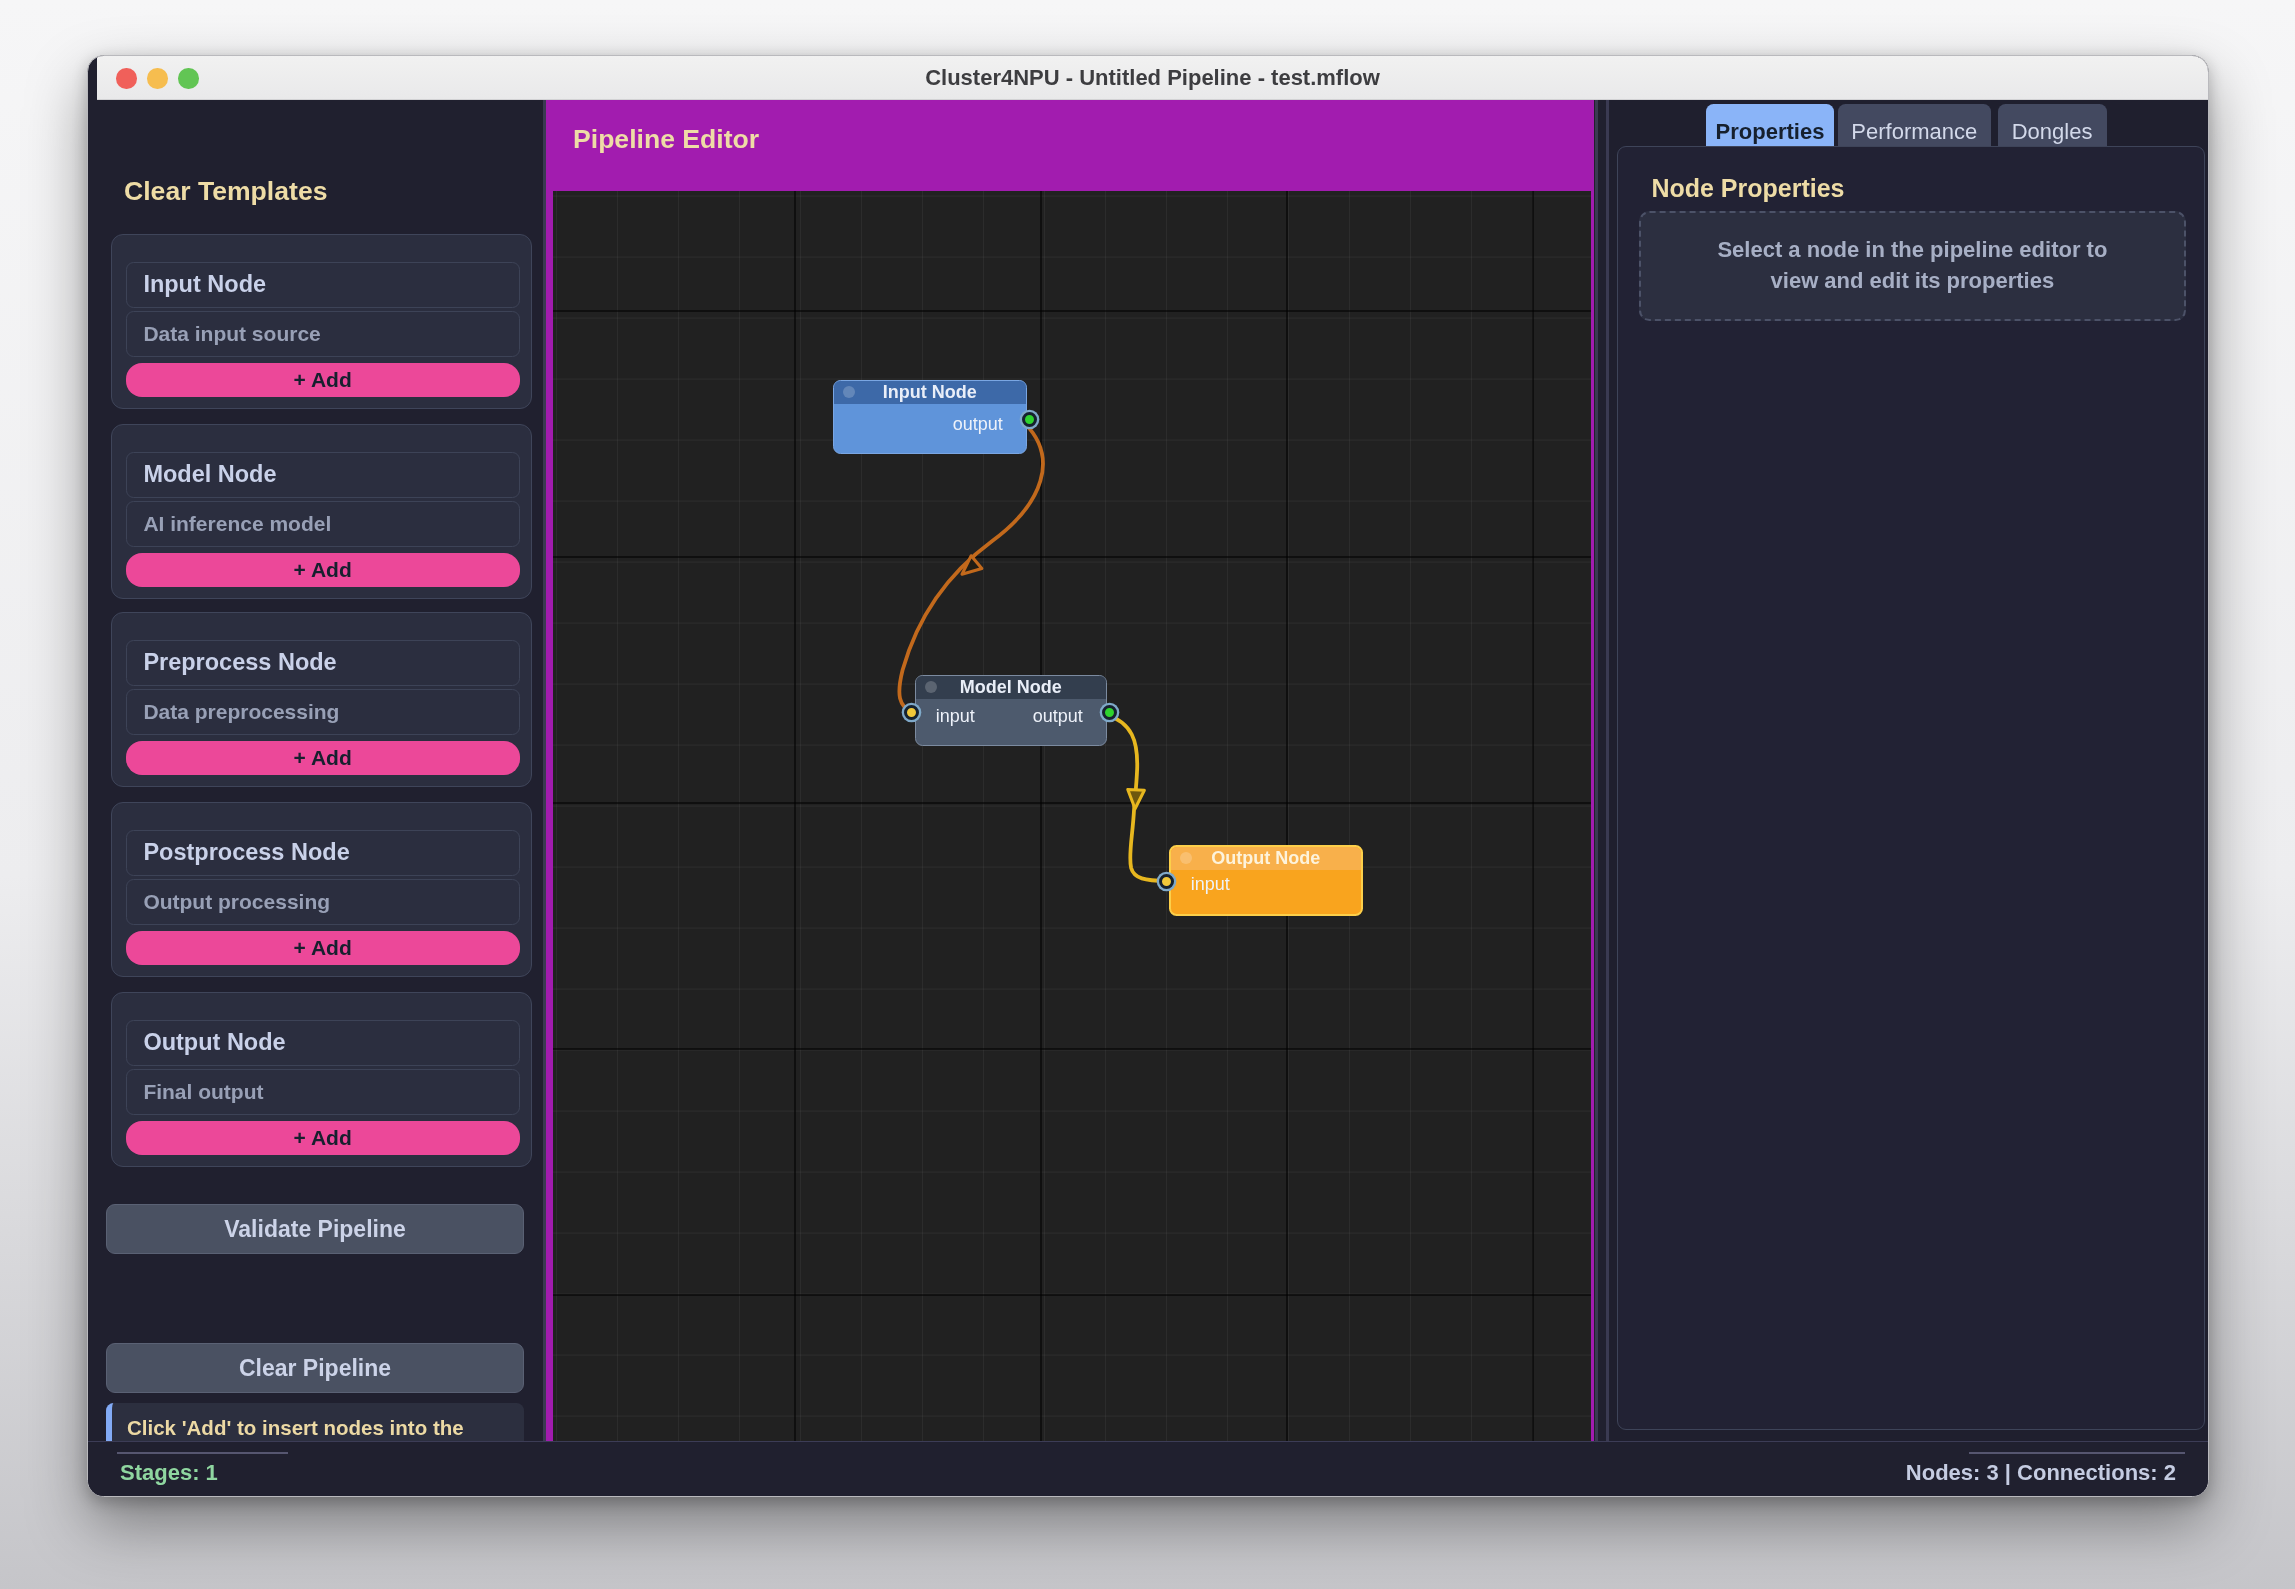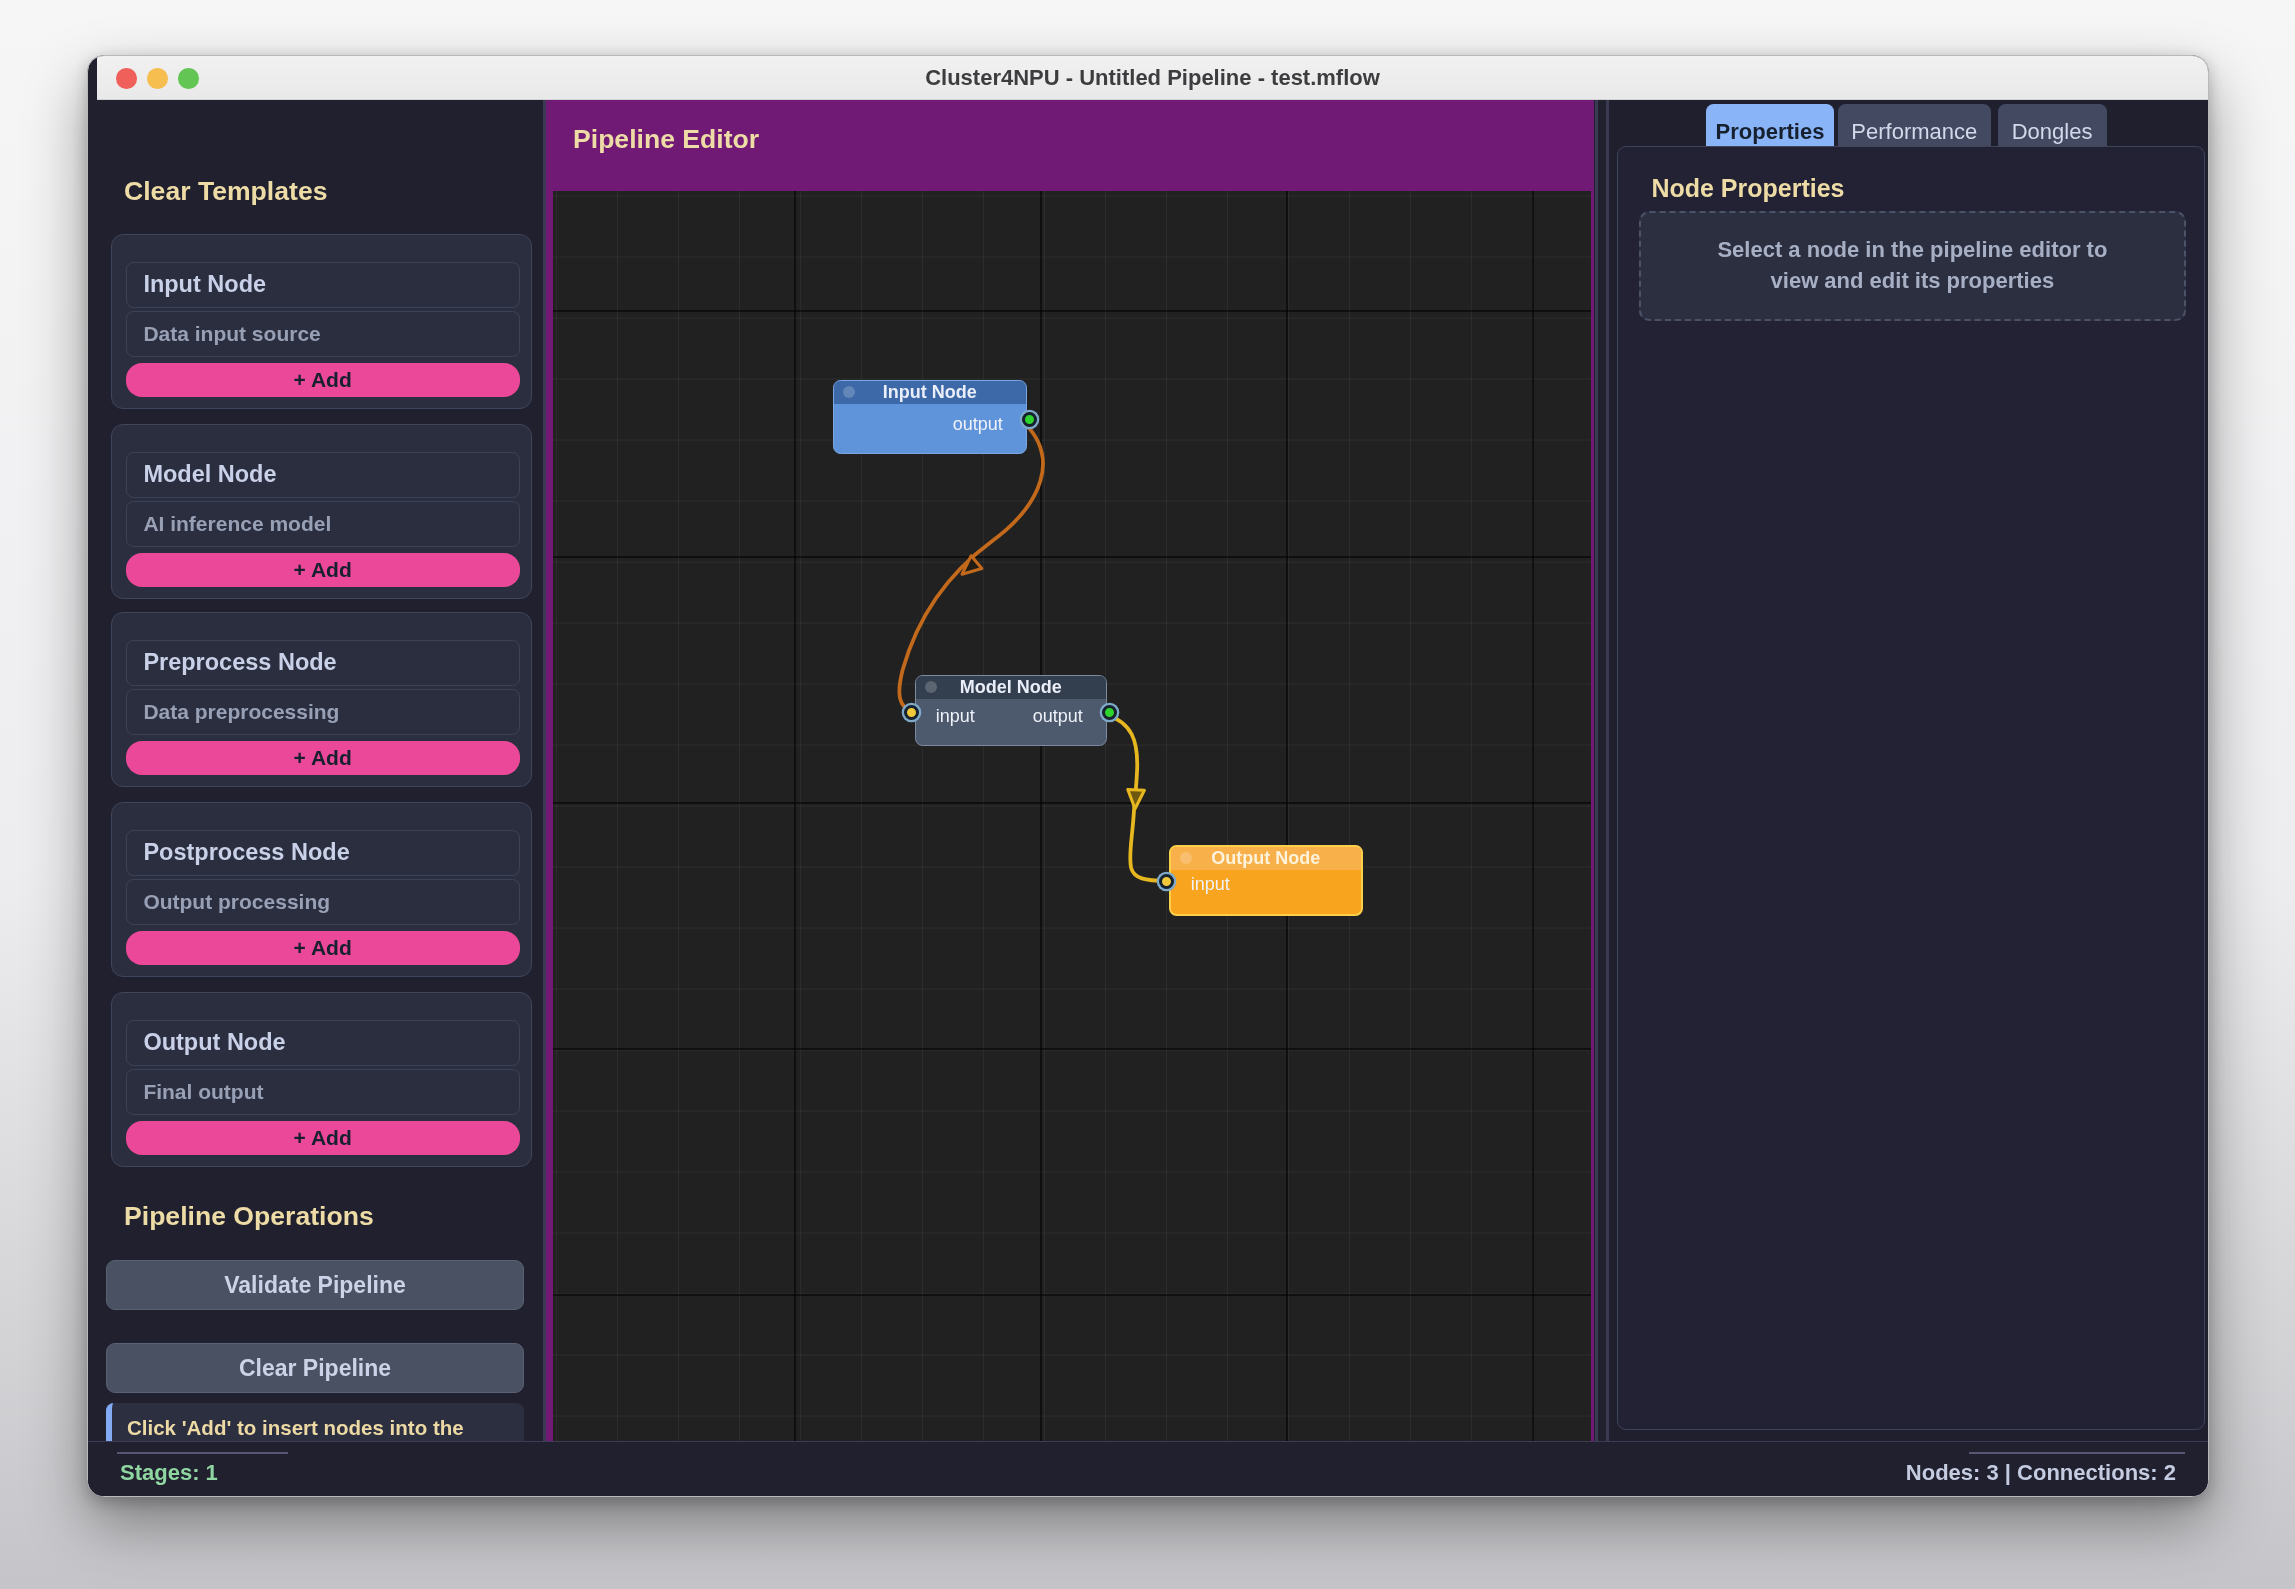--- a/index.html
+++ b/index.html
@@ -27,21 +27,21 @@
   }
   .titlebar-title { font-size:22px; font-weight:bold; color:#3d3d40; }
   .traffic { position:absolute; left:19px; top:12px; display:flex; gap:10.6px; }
   .light { width:20.5px; height:20.5px; border-radius:50%; }
   .light.red{ background:#f0605a; } .light.yellow{ background:#f6bd4f; } .light.green{ background:#62c554; }
 
   
   .sidebar { position:absolute; left:0; top:44px; width:455px; bottom:55px; background:#20202f; }
   .groove  { position:absolute; top:44px; bottom:55px; width:3px; background:#3a3a52; }
   .groove.g1{ left:455px; } .groove.g2{ left:1507px; } .groove.g3{ left:1518px; }
-  .center  { position:absolute; left:458px; top:44px; width:1048px; bottom:55px; background:#701a75; }
+  .center  { position:absolute; left:458px; top:44px; width:1048px; bottom:55px; background:#a21caf; }
   .right   { position:absolute; left:1521px; top:44px; right:0; bottom:55px; background:#1f1f2e; }
 
   
   .side-heading { position:absolute; left:36px; font-size:26.6px; font-weight:bold; color:#eedca6; }
   .tmpl-card {
     position:absolute; left:23px; width:421px; height:175px;
     background:#2b2e3f; border:1.5px solid #3f455a; border-radius:12px;
   }
   .tmpl-name {
     position:absolute; left:13.7px; top:26.6px; width:394px; height:46px;
@@ -57,21 +57,21 @@
     position:absolute; left:13.7px; top:128px; width:394px; height:34px;
     background:#ec4899; border:none; border-radius:16px;
     font-family:inherit; font-size:21px; font-weight:bold; color:#17202e; cursor:pointer;
   }
   .ops-heading { position:absolute; left:36px; top:1101px; font-size:26.6px; font-weight:bold; color:#eedca6; }
   .op-btn {
     position:absolute; left:18px; width:418px; height:50px;
     background:#4a5162; border:1.5px solid #5a6174; border-radius:9px;
     font-family:inherit; font-size:23px; font-weight:bold; color:#ccd3e8; cursor:pointer;
   }
-  .op-btn.validate{ top:1160px;text-align:center; } .op-btn.clear{ top:1243px; }
+  .op-btn.validate{ top:1104px;text-align:center; } .op-btn.clear{ top:1243px; }
   .hint-box {
     position:absolute; left:18px; top:1303px; width:418px; height:62px;
     background:#2c2f3f; border-radius:7.6px; border-left:6px solid #82aaf5;
     padding:10.6px 15px; font-size:20.5px; font-weight:bold; color:#ecd9a4; line-height:1.35;
   }
 
   
   .editor-heading { position:absolute; left:27px; top:24px; font-size:26.6px; font-weight:bold; color:#eedca6; }
   .canvas {
     position:absolute; left:6.8px; right:3px; top:91px; bottom:0;

